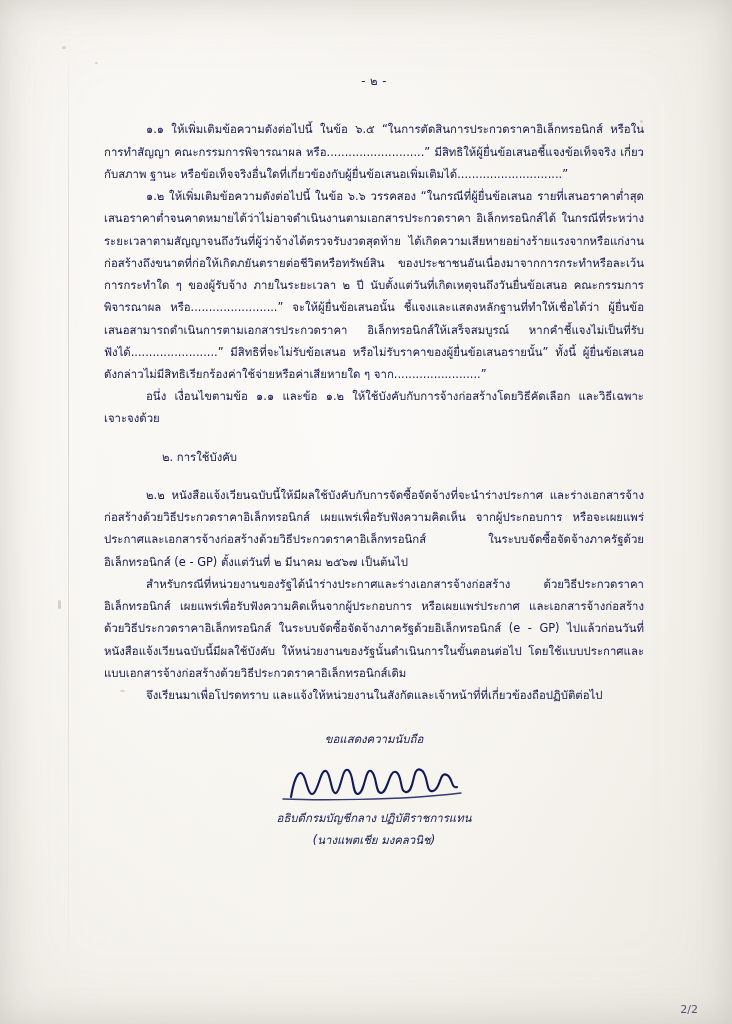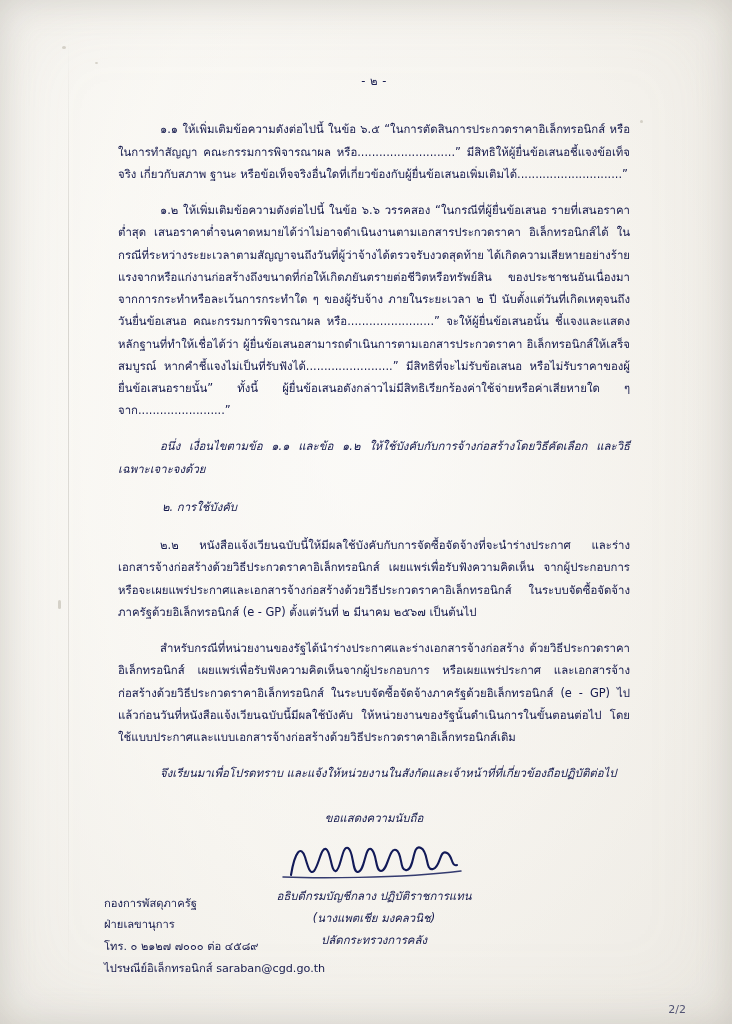--- a/index.html
+++ b/index.html
@@ -61,31 +61,31 @@
 
   .page-num {
     text-align: center;
     font-size: 11.5px;
     color: #1a1f52;
     margin: 0 0 26px 0;
     letter-spacing: .5px;
   }
 
   p.para {
-    margin: 14px;
+    margin: 0;
     text-align: justify;
     text-justify: inter-word;
     color: #151a4d;
     word-break: break-word;
   }
   .indent {
     text-indent: 42px;
   }
   .gap-s { margin-top: 4px; }
-  .gap-m { margin-top: 10px; font-style: italic; }
+  .gap-m { margin-top: 10px; }
 
   .heading-line {
     margin: 16px;
     text-indent: 42px;
     color: #151a4d;
   }
 
   .sig-block {
     margin-top: 22px;
     text-align: center;
@@ -106,21 +106,21 @@
     left: 104px;
     bottom: 44px;
     color: #151a4d;
     font-size: 11.2px;
     line-height: 1.95;
   }
   .footer p { margin: 0; }
 
   .corner-num {
     position: absolute;
-    right: 46px;
+    right: 34px;
     bottom: 8px;
     font-size: 11px;
     color: #2b2f5c;
     opacity: .85;
   }
 </style>
 </head>
 <body>
 
 <div class="page">
@@ -157,27 +157,20 @@
 
       <div class="signature">
         <svg width="190" height="54" viewBox="0 0 190 54" aria-hidden="true">
           <path d="M12 44 C16 20, 22 14, 26 26 C29 36, 31 44, 35 40 C40 34, 42 16, 47 18 C52 20, 52 42, 57 40 C62 38, 63 14, 69 17 C75 20, 73 42, 79 41 C86 40, 86 15, 92 18 C98 21, 96 40, 102 40 C109 40, 110 16, 117 19 C124 22, 120 41, 128 39 C136 37, 133 12, 142 17 C150 21, 146 40, 154 38 C162 36, 160 18, 168 22 C174 25, 172 36, 178 34" fill="none" stroke="#121a58" stroke-width="2.1" stroke-linecap="round" stroke-linejoin="round"></path>
           <path d="M4 46 C30 47, 120 48, 182 40" fill="none" stroke="#121a58" stroke-width="1.5" stroke-linecap="round" opacity="0.85"></path>
         </svg>
       </div>
 
       <p class="sig-line">อธิบดีกรมบัญชีกลาง ปฏิบัติราชการแทน</p>
       <p class="sig-line">(นางแพตเชีย  มงคลวนิช)</p>
-      <p class="sig-line">ปลัดกระทรวงการคลัง</p>
     </div>
   </div>
 
-  <div class="footer">
-    <p>กองการพัสดุภาครัฐ</p>
-    <p>ฝ่ายเลขานุการ</p>
-    <p>โทร. ๐ ๒๑๒๗ ๗๐๐๐ ต่อ ๔๕๘๙</p>
-    <p>ไปรษณีย์อิเล็กทรอนิกส์ saraban@cgd.go.th</p>
-  </div>
 
   <div class="corner-num">2/2</div>
 
   <div class="edge-shadow"></div>
 </div>
 
 </body></html>

